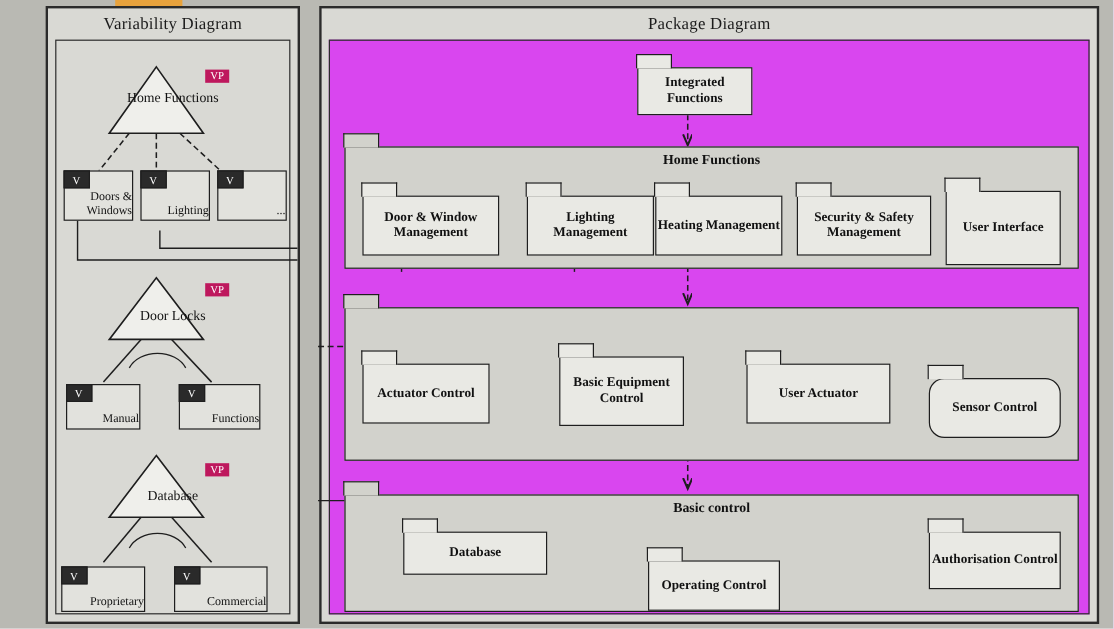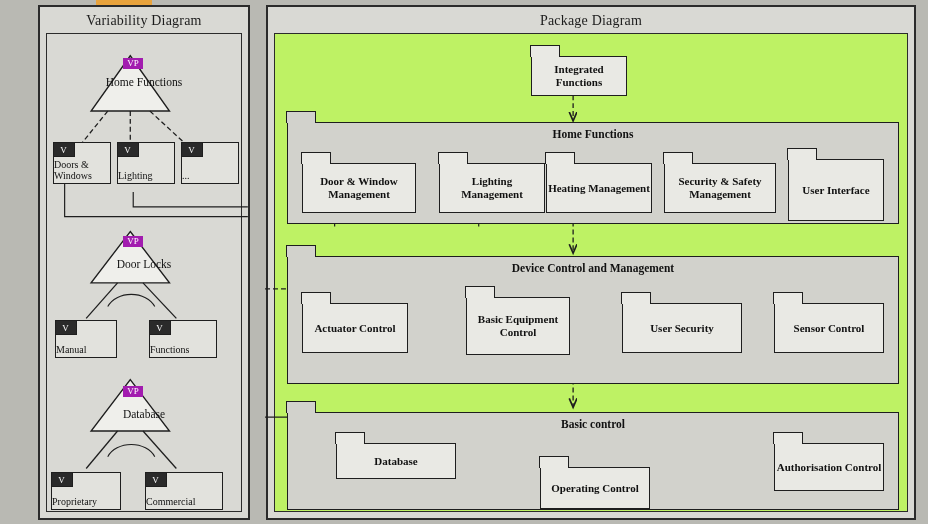--- a/index.html
+++ b/index.html
@@ -59,39 +59,40 @@
     position: absolute;
     left: 6px;
     top: 26px;
     right: 6px;
     bottom: 6px;
     border: 1px solid #2b2b2b;
     background: #d9d9d4;
     box-sizing: border-box;
   }
   #package-panel .panel-inner {
-    background: #bef264;
+    background: #d946ef;
     text-decoration: underline;
   }
   .vp-label {
     position: absolute;
     left: 0;
     width: 100%;
     text-align: center;
     font-size: 11.5px;
     color: #111;
     line-height: 1.12;
   }
   .vp-tag {
     position: absolute;
     font-size: 9px;
     color: #ffffff;
     text-align: center;
-    background: #a21caf;
+    background: #be185d;
     line-height: 11px;
+    margin-left: 48px;
   }
   .v-box {
     position: absolute;
     box-sizing: border-box;
     border: 1.4px solid #1e1e1e;
     background: #e2e2dd;
   }
   .v-box .v-head {
     position: absolute;
     left: -1.4px;
@@ -104,21 +105,21 @@
     text-align: center;
     line-height: 15px;
     border: 1.4px solid #1e1e1e;
     box-sizing: border-box;
   }
   .v-box .v-text {
     position: absolute;
     left: 0;
     right: 0;
     bottom: 2px;
-    text-align: left;
+    text-align: right;
     font-size: 10px;
     color: #111;
     line-height: 1.1;
   }
 
   
   .pkg {
     position: absolute;
     box-sizing: border-box;
     border: 1.6px solid #1e1e1e;
@@ -313,35 +314,34 @@
           <div class="cap">Security &amp; Safety Management</div>
         </div>
         <div class="pkg leaf" style="left:500px; top:36px; width:96px; height:62px;">
           <div class="tab"></div>
           <div class="cap">User Interface</div>
         </div>
       </div>
 
       <div class="pkg group" style="left:12px; top:222px; width:612px; height:128px;">
         <div class="tab"></div>
-        <div class="cap">Device Control and Management</div>
 
         <div class="pkg leaf" style="left:14px; top:46px; width:106px; height:50px;">
           <div class="tab"></div>
           <div class="cap">Actuator Control</div>
         </div>
         <div class="pkg leaf" style="left:178px; top:40px; width:104px; height:58px;">
           <div class="tab"></div>
           <div class="cap">Basic Equipment Control</div>
         </div>
         <div class="pkg leaf" style="left:334px; top:46px; width:120px; height:50px;">
           <div class="tab"></div>
-          <div class="cap">User Security</div>
-        </div>
-        <div class="pkg leaf" style="left:486px; top:46px; width:110px; height:50px;">
+          <div class="cap">User Actuator</div>
+        </div>
+        <div class="pkg leaf" style="left:486px; top:58px; width:110px; height:50px;border-radius:13px;">
           <div class="tab"></div>
           <div class="cap">Sensor Control</div>
         </div>
       </div>
 
       <div class="pkg group" style="left:12px; top:378px; width:612px; height:98px;">
         <div class="tab"></div>
         <div class="cap">Basic control</div>
 
         <div class="pkg leaf" style="left:48px; top:30px; width:120px; height:36px;">

